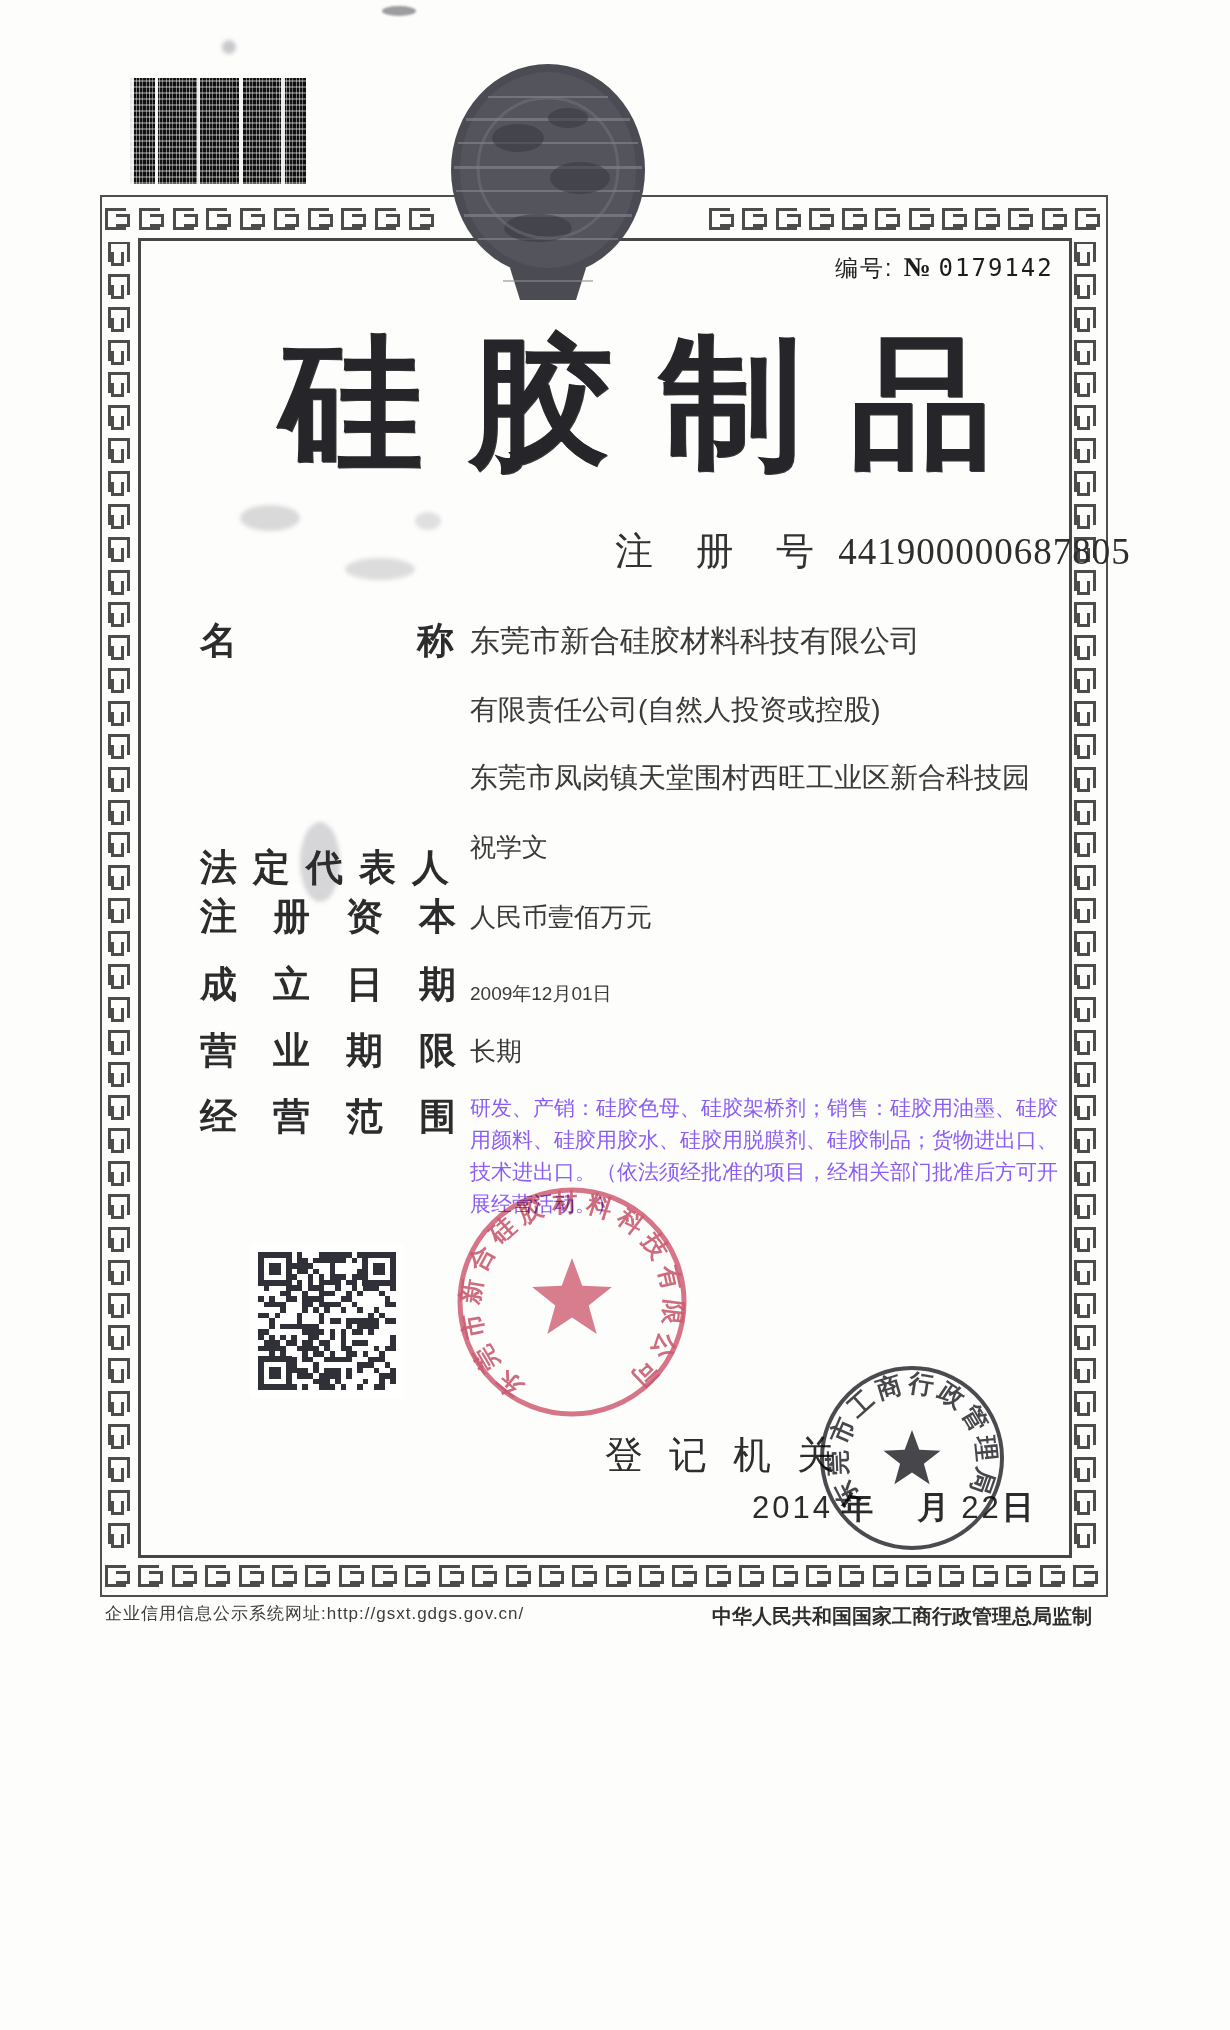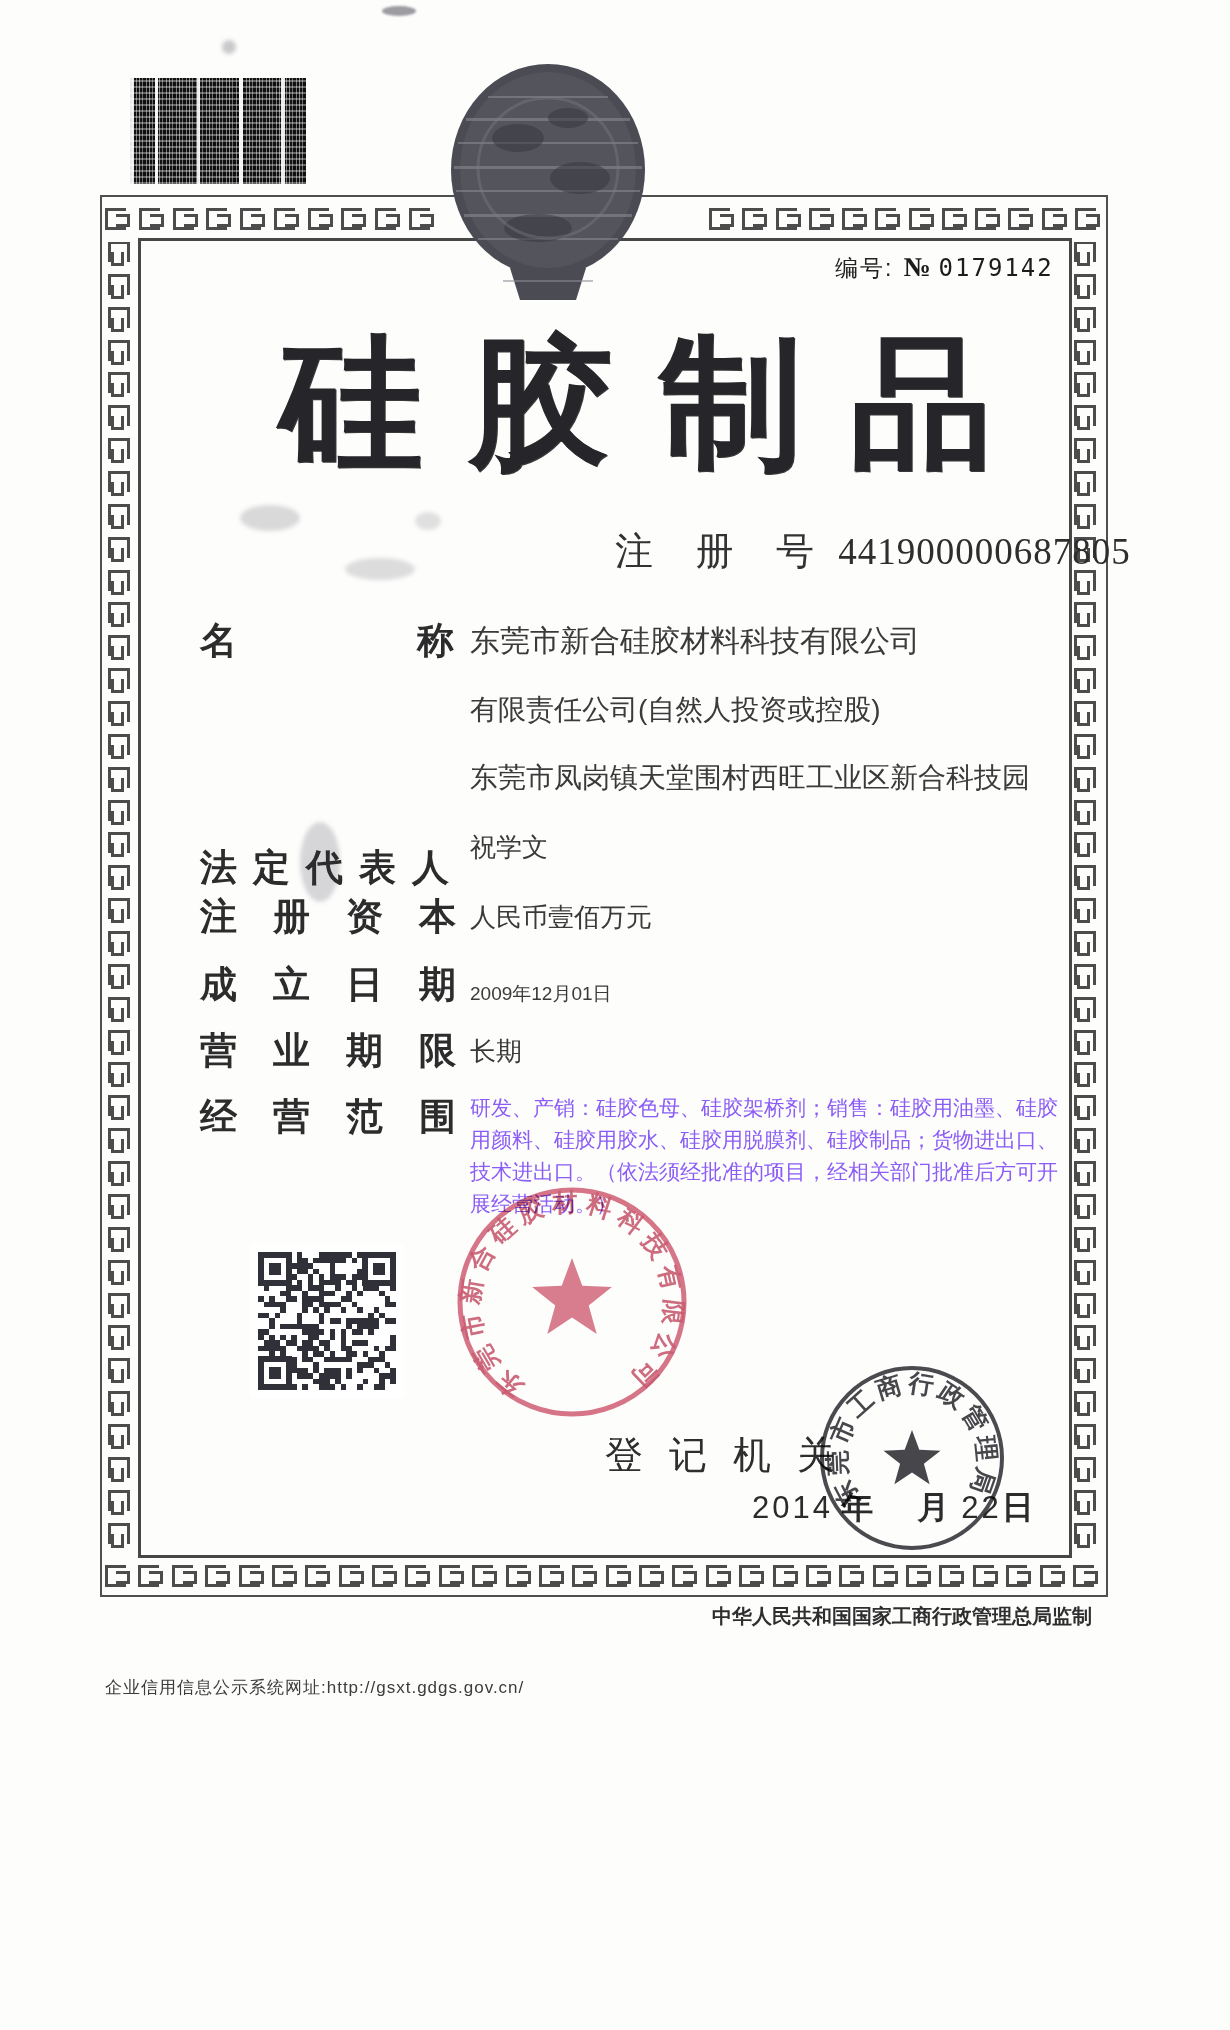--- a/index.html
+++ b/index.html
@@ -83,21 +83,21 @@
 
   
   #registrar-label{left:605px;top:1430px;font-size:38px;font-weight:500;letter-spacing:26px;color:#2e2e2e;z-index:3;white-space:nowrap;}
   #date-line{left:752px;top:1486px;z-index:3;white-space:nowrap;font-size:30px;color:#2b2b2b;}
   #date-line .dy{font-size:31px;letter-spacing:3px;}
   #date-line .du{font-weight:700;font-size:32px;}
   #date-line .gap1{display:inline-block;width:44px;}
   #date-line .gap2{display:inline-block;width:12px;}
 
   
-  #footer-left{left:105px;top:1676px;font-size:17px;letter-spacing:1px;color:#3c3c3c;z-index:3;}
+  #footer-left{left:105px;top:1602px;font-size:17px;letter-spacing:1px;color:#3c3c3c;z-index:3;}
   #footer-right{left:700px;top:1603px;width:392px;text-align:right;font-size:20px;font-weight:600;color:#2e2e2e;z-index:3;}
 
   
   .smudge{position:absolute;border-radius:50%;filter:blur(2px);z-index:2;}
   #sm1{left:240px;top:505px;width:60px;height:26px;background:rgba(90,90,100,.22);}
   #sm2{left:345px;top:558px;width:70px;height:22px;background:rgba(90,90,100,.20);}
   #sm3{left:415px;top:512px;width:26px;height:18px;background:rgba(90,90,100,.18);}
   #sm4{left:300px;top:822px;width:40px;height:80px;background:rgba(100,100,110,.25);}
   #sm5{left:382px;top:6px;width:34px;height:10px;background:rgba(60,60,70,.5);filter:blur(1px);}
   #sm6{left:222px;top:40px;width:14px;height:14px;background:rgba(80,80,90,.3);}

